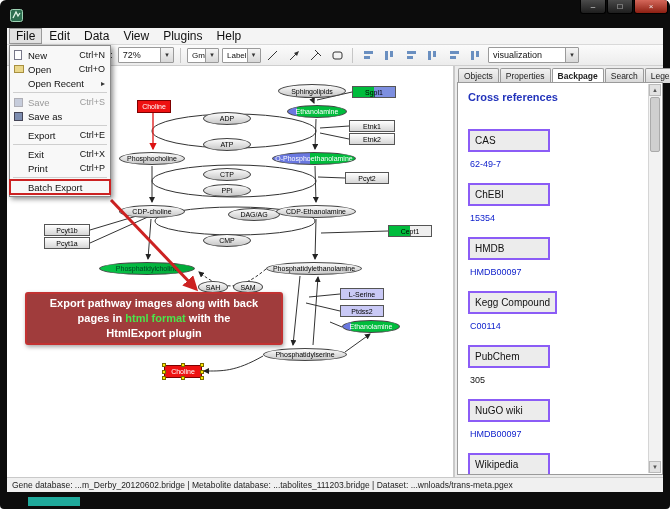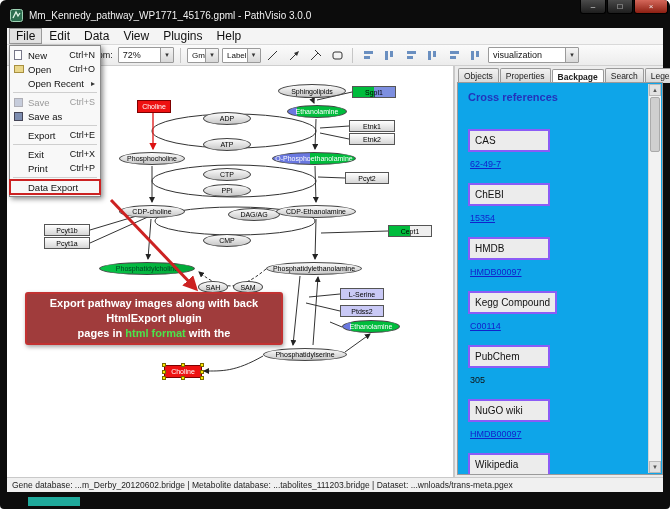--- a/index.html
+++ b/index.html
@@ -26,32 +26,32 @@
   .tb-sep{width:1px;height:15px;background:#c6c6c6;margin:0 3px;flex:0 0 auto;}
   .tb-label{font-size:9px;color:#222;margin:0 2px;}
   .combo{height:16px;background:#fff;border:1px solid #9a9a9a;display:flex;align-items:center;font-size:9px;color:#111;
          padding-left:4px;border-radius:1px;}
   .combo .dd{width:13px;height:100%;margin-left:auto;background:linear-gradient(#f5f5f5,#d8d8d8);
              border-left:1px solid #9a9a9a;display:flex;align-items:center;justify-content:center;font-size:7px;color:#333;}
   .main{flex:1;display:flex;min-height:0;}
   .canvas{width:448px;background:#fff;border-right:2px solid #c9c9c9;position:relative;}
   
   .rpanel{flex:1;background:#ececec;display:flex;flex-direction:column;min-width:0;}
-  .tabs{height:16px;display:flex;align-items:flex-start;padding:2px 2px 0 3px;gap:1px;}
+  .tabs{height:16px;display:flex;align-items:center;padding:2px 2px 0 3px;gap:1px;}
   .tab{font-size:8.5px;color:#222;padding:2px 5px;background:linear-gradient(#f2f2f2,#d7d7d7);
        border:1px solid #9a9a9a;border-bottom:none;border-radius:2px 2px 0 0;}
   .tab.active{background:#fff;position:relative;top:1px;padding-bottom:3px;font-weight:bold;}
-  .panel-body{flex:1;background:#0ea5e9;border:1px solid #9a9a9a;margin:0 0 2px 2px;position:relative;overflow:hidden;}
+  .panel-body{flex:1;background:#ffffff;border:1px solid #9a9a9a;margin:0 0 2px 2px;position:relative;overflow:hidden;}
   .bp{padding:8px 12px 0 10px;}
   .bp-title{font-size:11px;font-weight:bold;color:#2233bb;margin-bottom:26px;}
   .bp-section{margin-bottom:13px;}
   .bp-header{display:inline-block;min-width:82px;background:#ececec;border:2px solid #8b5cf6;
              font-size:10px;font-weight:normal;color:#111;padding:4px 5px;}
   .bp-value{font-size:9px;color:#111;margin:7px 0 14px 2px;}
-  .bp-value.link{color:#1122cc;text-decoration:underline;cursor:pointer;}
+  .bp-value.link{color:#1122cc;cursor:pointer;}
   .vscroll{position:absolute;right:1px;top:1px;bottom:1px;width:13px;background:#f2f2f2;border-left:1px solid #d5d5d5;}
   .vs-arrow{height:12px;background:#e2e2e2;border:1px solid #b9b9b9;font-size:6px;color:#555;
             display:flex;align-items:center;justify-content:center;}
   .vs-arrow.down{position:absolute;bottom:0;left:0;right:0;}
   .vs-thumb{position:absolute;top:13px;left:1px;right:1px;height:55px;background:#cfcfcf;border:1px solid #aaa;border-radius:2px;}
   
   .statusbar{height:15px;background:#f0f0f0;border-top:1px solid #c9c9c9;display:flex;align-items:center;
              font-size:8.5px;color:#222;padding:0 5px;white-space:nowrap;overflow:hidden;}
   .frame-accent{position:absolute;left:28px;bottom:3px;width:52px;height:9px;background:#1fa99b;z-index:1;}
   
@@ -68,21 +68,21 @@
   .node.gene-green-blue{background:linear-gradient(90deg,#00bc3c 0 50%,#7d8fe0 50%);border-color:#555;}
   .node.gene-green-white{background:linear-gradient(90deg,#00bc3c 0 50%,#efefef 50%);border-color:#555;}
   .node.rect-lavender{background:#c9c9f6;border-color:#555;}
   .handle{position:absolute;width:4px;height:4px;background:#ffe800;border:1px solid #7a6a00;}
   
   .annotation{position:absolute;left:25px;top:292px;width:258px;height:53px;border-radius:3px;
               border:2px solid #c23232;display:flex;flex-direction:column;align-items:center;justify-content:center;
               font-size:11px;font-weight:bold;color:#fff;text-align:center;line-height:1.35;
               box-shadow:1px 2px 4px rgba(0,0,0,.35);}
   
-  .file-menu{position:absolute;left:9px;top:45px;width:92px;background:#f8f8f8;border:1px solid #8a8a8a;
+  .file-menu{position:absolute;left:9px;top:45px;width:102px;background:#f8f8f8;border:1px solid #8a8a8a;
              box-shadow:2px 2px 5px rgba(0,0,0,.45);z-index:20;padding:2px 0;}
   .fm-item{height:14px;display:flex;align-items:center;padding:0 5px 0 4px;font-size:9.5px;color:#111;position:relative;}
   .fm-item.disabled{color:#9a9a9a;align-items:center;}
   .fm-item.highlighted{box-shadow:inset 0 0 0 1px #cc2222, 0 0 0 1px #cc2222;}
   .fm-icon{width:14px;display:flex;align-items:center;flex:0 0 auto;}
   .fm-icon i{display:block;}
   .fm-icon .page{width:8px;height:10px;background:#fff;border:1px solid #778;}
   .fm-icon .folder{width:10px;height:8px;background:#ead78a;border:1px solid #a89040;}
   .fm-icon .disk{width:9px;height:9px;background:#7d8db0;border:1px solid #445;}
   .fm-item.disabled .fm-icon i{opacity:.4;}
@@ -97,21 +97,20 @@
 
 <div class="window">
 
   <div class="titlebar">
     <span class="app-icon">
       <svg width="13" height="13" viewBox="0 0 13 13">
           <rect x="0.5" y="0.5" width="12" height="12" rx="2" fill="#2c6e4f" stroke="#9fd3b5"></rect>
           <path d="M3,9 L6,3 L8,7 L10,4" stroke="#dff5e5" stroke-width="1.3" fill="none"></path>
         </svg>
     </span>
-    <span class="title-text">Mm_Kennedy_pathway_WP1771_45176.gpml - PathVisio 3.0.0</span>
   </div>
   <div class="win-controls">
     <div class="wc">–</div>
     <div class="wc">□</div>
     <div class="wc close">×</div>
   </div>
 
   <div class="client">
     <div class="menubar" id="menubar">
         <div class="menu-item active">File</div>
@@ -414,22 +413,22 @@
           <div class="handle" style="left: -3px; top: 3.5px;"></div>
           <div class="handle" style="left: 35px; top: 3.5px;"></div>
           <div class="handle" style="left: -3px; top: 10px;"></div>
           <div class="handle" style="left: 16px; top: 10px;"></div>
           <div class="handle" style="left: 35px; top: 10px;"></div>
         </div>
       </div>
 
     <div class="annotation" style="background: rgb(160, 60, 60);">
       <div><span>Export pathway images along with back</span></div>
+      <div><span>pages in </span><span id="anno-hl" style="color: rgb(76, 228, 76);">html format</span><span> with the</span></div>
       <div><span>HtmlExport plugin</span></div>
-      <div><span>pages in </span><span id="anno-hl" style="color: rgb(76, 228, 76);">html format</span><span> with the</span></div>
     </div>
 
     <svg width="670" height="509" style="position:absolute;inset:0;">
       <defs>
         <marker id="bigR" markerWidth="5" markerHeight="5" refX="3.5" refY="2.5" orient="auto">
           <path d="M0,0 L5,2.5 L0,5 z" fill="#cc2222"></path>
         </marker>
       </defs>
       <path id="callout-arrow-path" d="M111,200 L195,288" stroke="#cc2222" stroke-width="3" fill="none" marker-end="url(#bigR)"></path>
     </svg>
@@ -483,19 +482,19 @@
         <span class="fm-shortcut">Ctrl+X</span>
       </div>
       <div class="fm-item">
         <span class="fm-icon"></span>
         <span class="fm-label">Print</span>
         <span class="fm-shortcut">Ctrl+P</span>
       </div>
       <div class="fm-sep"></div>
       <div class="fm-item highlighted">
         <span class="fm-icon"></span>
-        <span class="fm-label">Data Export</span>
+        <span class="fm-label">Batch Export</span>
         <span class="fm-shortcut"></span>
       </div>
     </div>
 
   <div class="frame-accent"></div>
 </div>
 
 </body></html>

